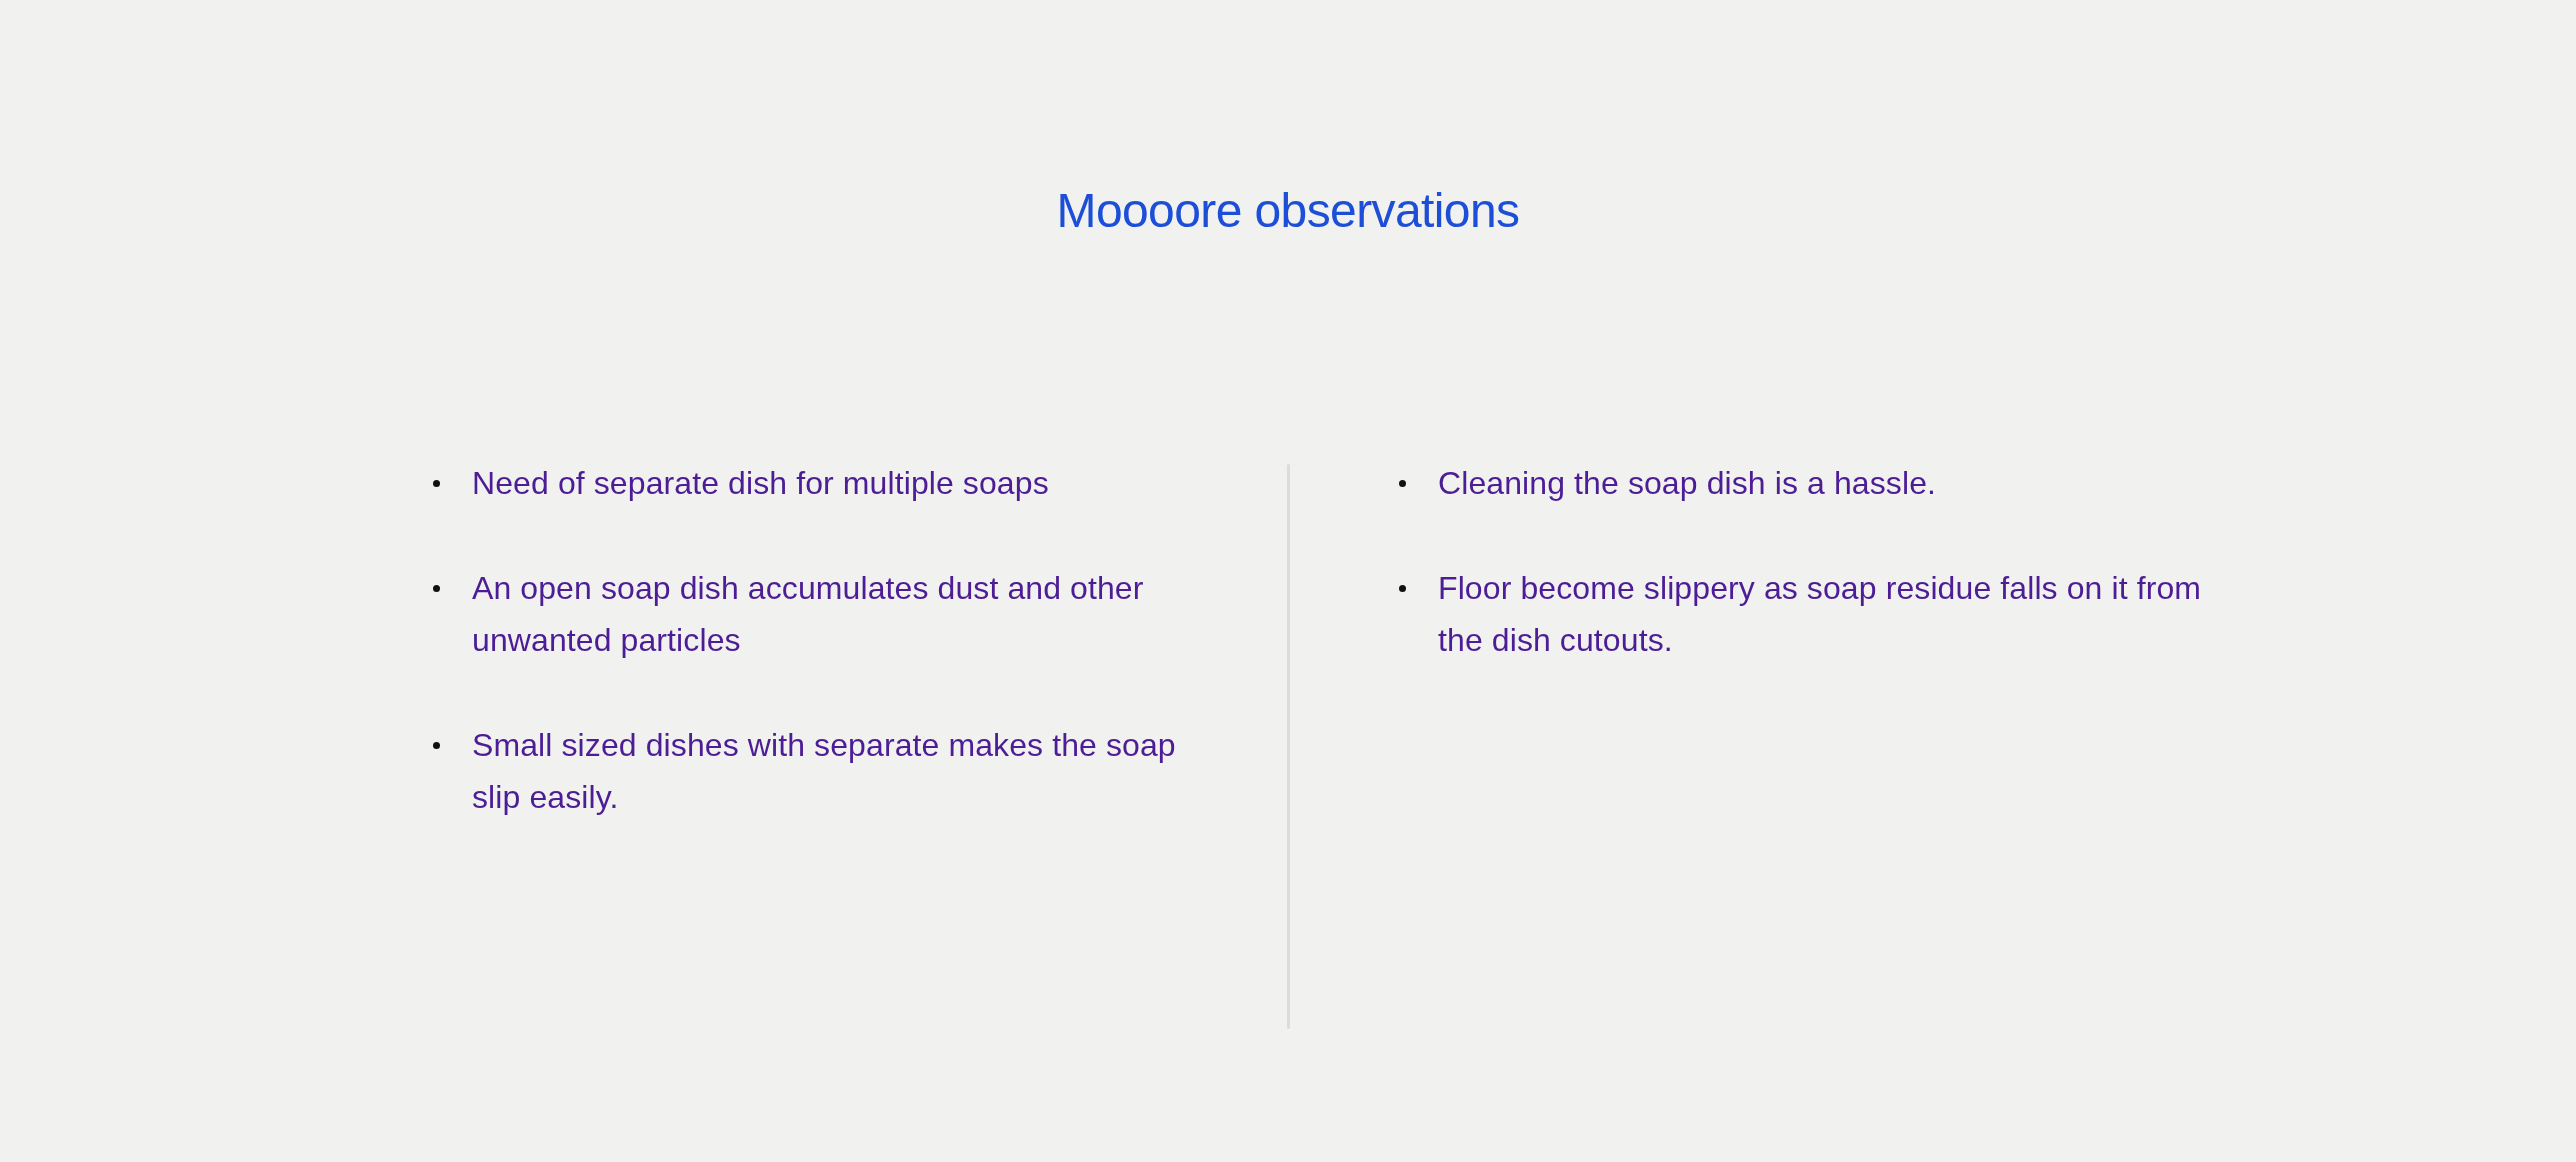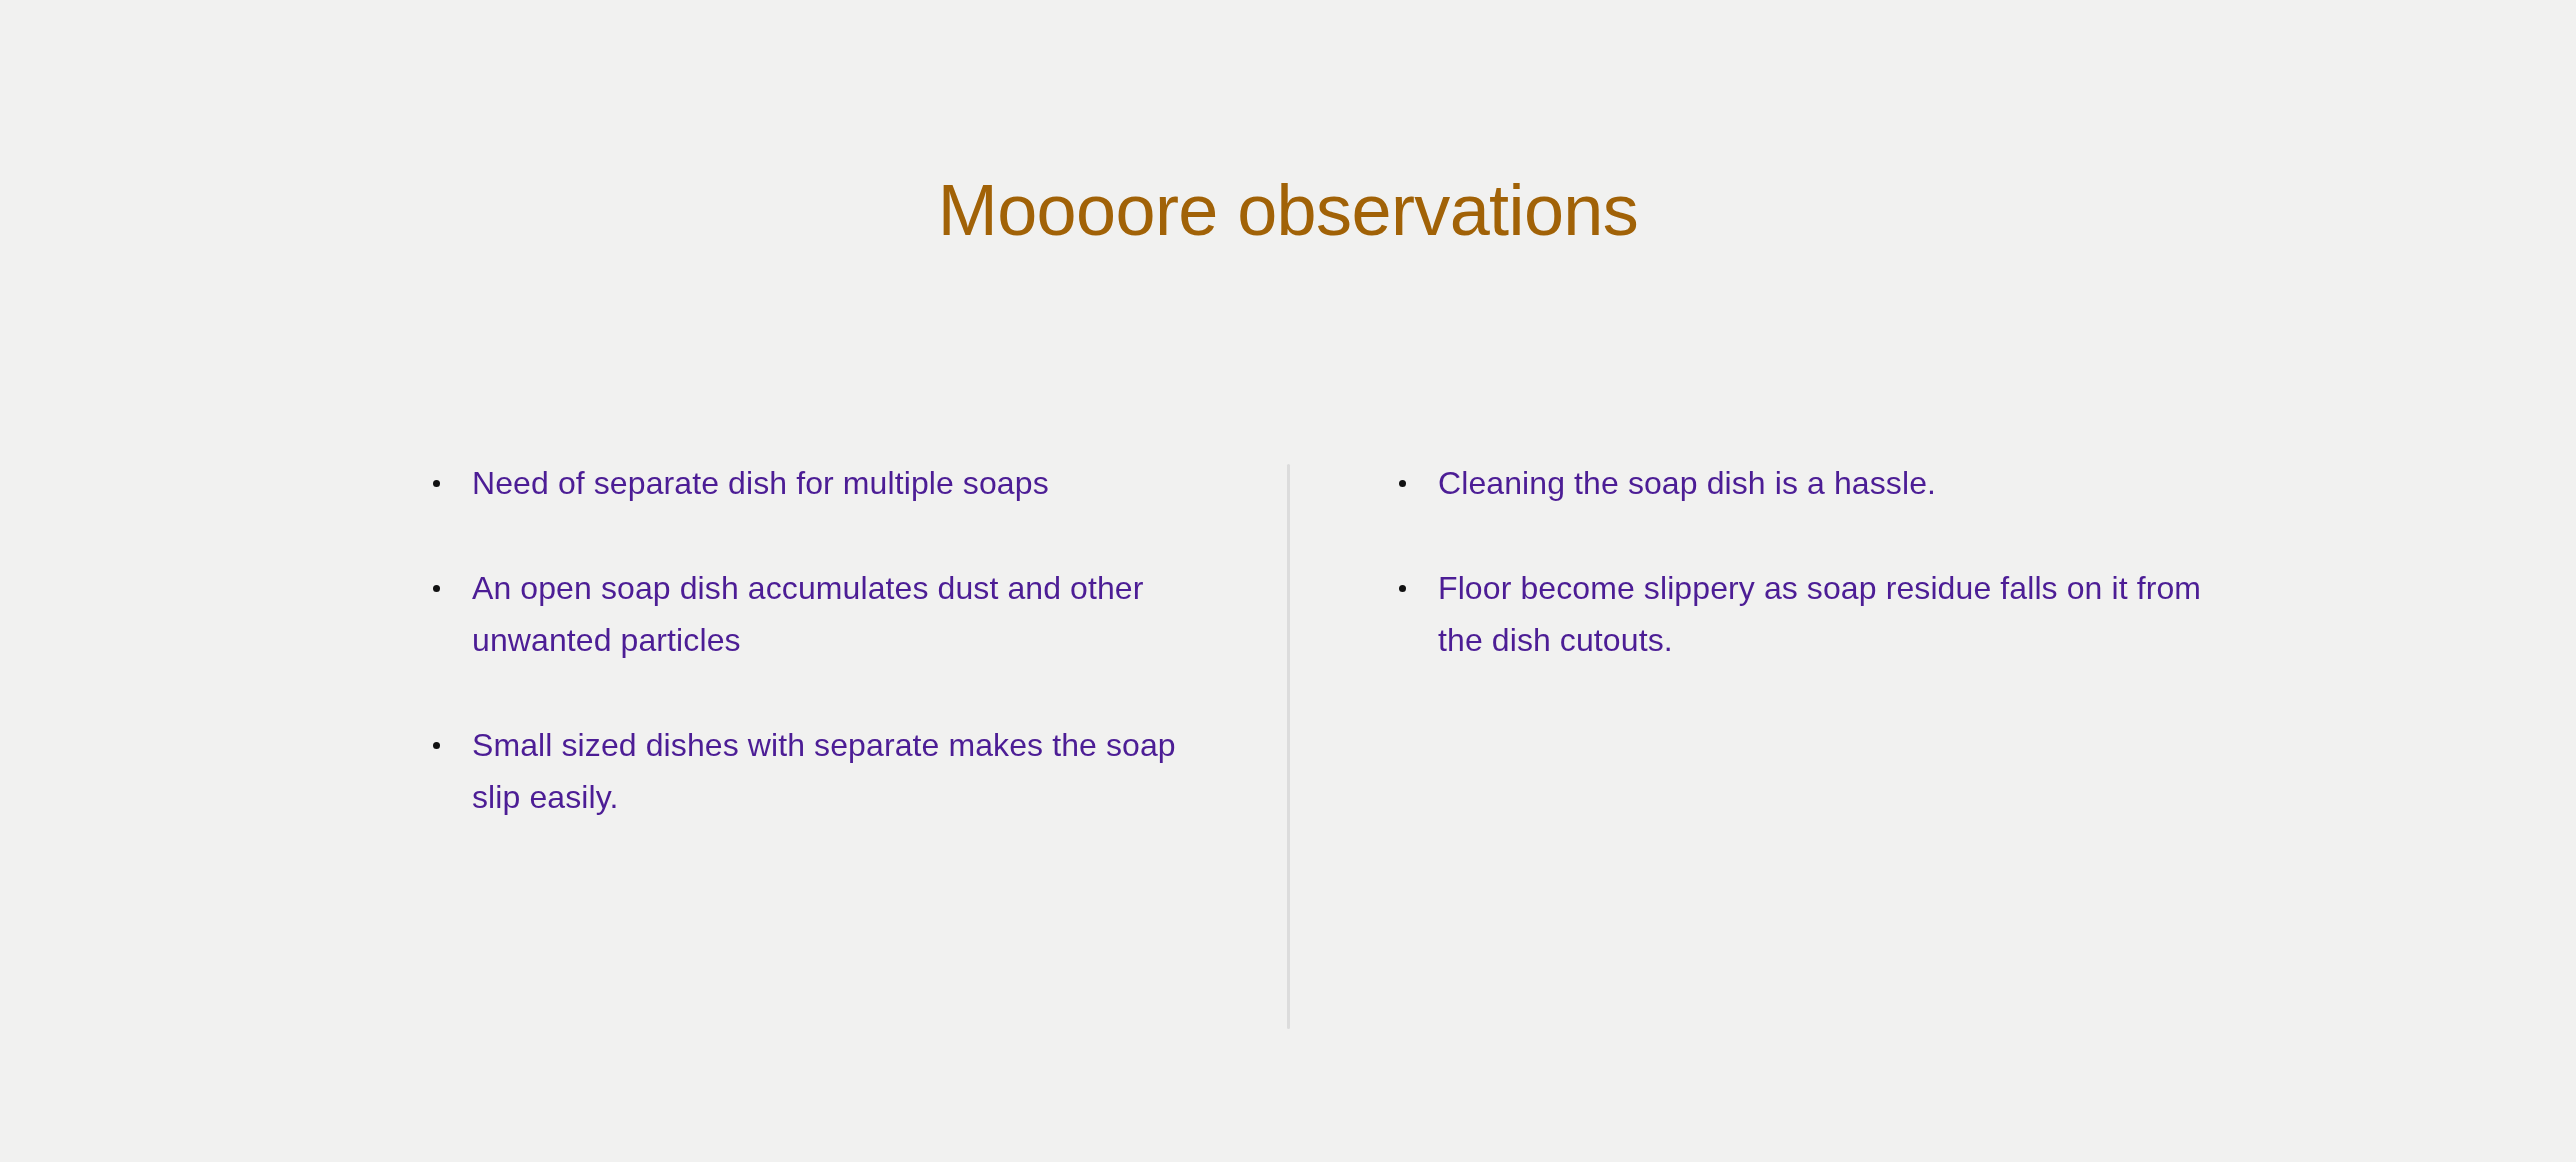--- a/index.html
+++ b/index.html
@@ -39,23 +39,23 @@
     line-height: 42px;
     color: #f4511e;
     letter-spacing: 0.1px;
     font-weight: 400;
     white-space: nowrap;
   }
 
   .headline {
     display: block;
     margin-top: 14.7px;
-    font-size: 72px;
+    font-size: 48px;
     line-height: 81px;
-    color: #a16207;
+    color: #1d4ed8;
     font-weight: 400;
     letter-spacing: -0.6px;
     white-space: nowrap;
   }
 
   
   .columns {
     position: absolute;
     top: 457px;
     left: 0;

